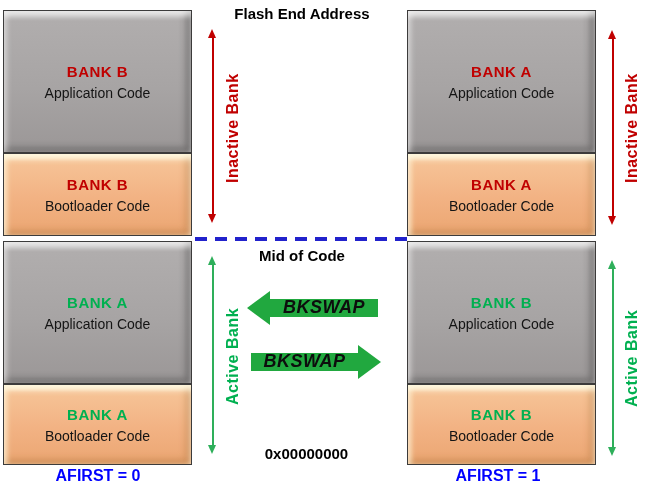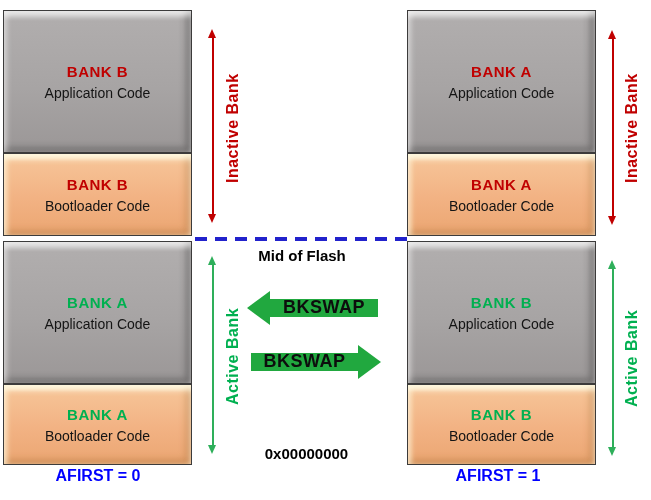--- a/index.html
+++ b/index.html
@@ -44,21 +44,21 @@
   
   .vlabel{
     position:absolute;width:22px;display:flex;align-items:center;justify-content:center;
     writing-mode:vertical-rl;transform:rotate(180deg);
     font-weight:bold;font-size:16px;letter-spacing:.5px;white-space:nowrap;
   }
   .vlabel.red{color:#c00000;}
   .vlabel.green{color:#00b050;}
 
   
-  .barrow{position:absolute;height:34px;}
+  .barrow{position:absolute;height:34px;font-style:italic;}
   .barrow .head{position:absolute;top:0;width:0;height:0;
     border-top:17px solid transparent;border-bottom:17px solid transparent;}
   .barrow.left .head{left:0;border-right:23px solid #21a83f;}
   .barrow.right .head{right:0;border-left:23px solid #21a83f;}
   .barrow .shaft{position:absolute;top:8px;height:18px;background:#21a83f;}
   .barrow.left .shaft{left:22px;right:0;}
   .barrow.right .shaft{left:0;right:22px;}
   .barrow .blabel{position:absolute;top:6px;font-weight:bold;font-size:18px;color:#0d0d0d;
     text-align:center;letter-spacing:.5px;}
   .barrow.left .blabel{left:23px;right:0;}
@@ -125,23 +125,24 @@
   <div class="varrow red" style="left:608px;top:30px;height:195px;">
       <span class="stem"></span>
     </div>
   <div class="vlabel red" style="left:621px;top:53px;height:150px;">Inactive Bank</div>
 
   <div class="varrow green" style="left:608px;top:260px;height:196px;">
       <span class="stem"></span>
     </div>
   <div class="vlabel green" style="left:621px;top:282px;height:152px;">Active Bank</div>
 
+  <div class="ctext" style="left:227px;top:5px;width:150px;">Flash End Address</div>
 
   <div class="dashline" style="left:195px;top:237px;width:217px;"></div>
-  <div class="ctext" style="left:227px;top:247px;width:150px;">Mid of Flash</div>
+  <div class="ctext" style="left:227px;top:247px;width:150px;">Mid of Code</div>
 
   <div class="barrow left" style="left:247px;top:291px;width:131px;">
     <span class="head"></span>
     <span class="shaft"></span>
     <span class="blabel">BKSWAP</span>
   </div>
 
   <div class="barrow right" style="left:251px;top:345px;width:130px;">
     <span class="head"></span>
     <span class="shaft"></span>

